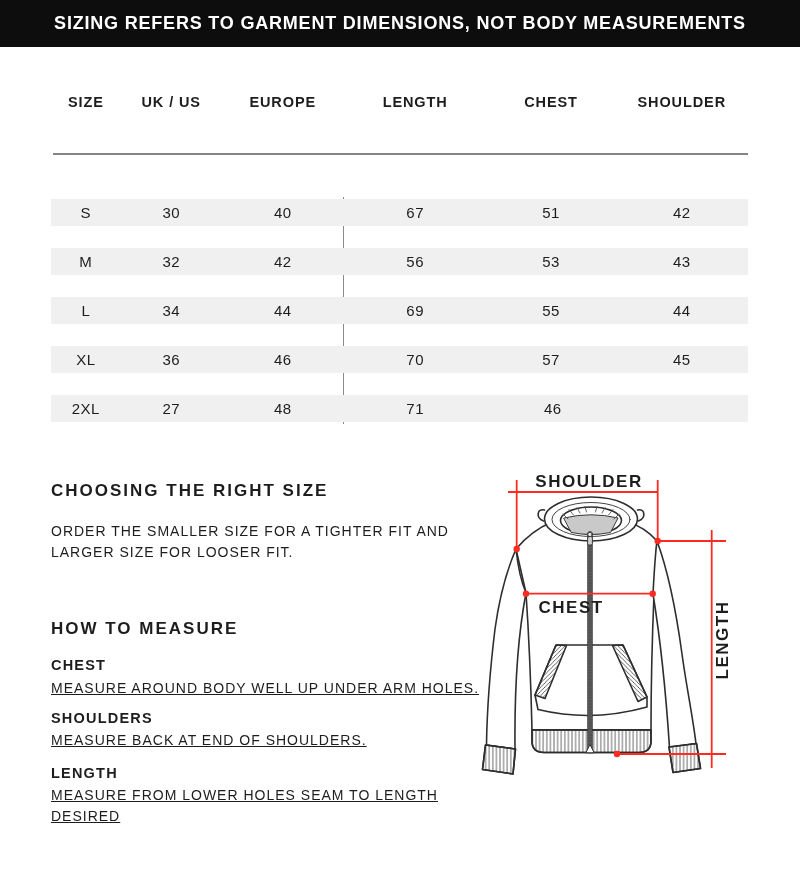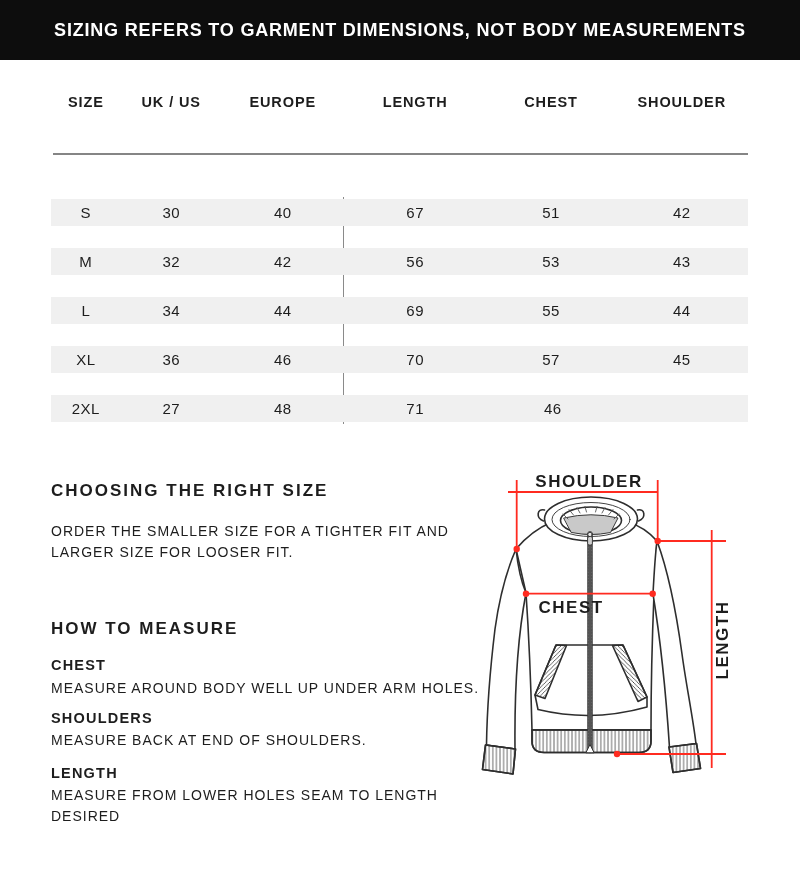--- a/index.html
+++ b/index.html
@@ -3,21 +3,21 @@
 <meta charset="utf-8">
 <style>
   * { margin:0; padding:0; box-sizing:border-box; }
   html,body { background:#ffffff; }
   .canvas {
     position:relative; width:800px; height:886px; background:#fff;
     font-family:"Liberation Sans", sans-serif; color:#1d1d1d; overflow:hidden;
   }
   
   .banner {
-    position:absolute; left:0; top:0; width:800px; height:60px;
+    position:absolute; left:0; top:0; width:800px; height:47px;
     background:#0d0d0d; display:flex; align-items:center; justify-content:center;
   }
   .banner span {
     color:#ffffff; font-weight:bold; font-size:18px; letter-spacing:0.8px; white-space:nowrap;
   }
   
   .table-wrap { position:absolute; left:51px; top:47px; width:697px; height:390px; }
   .trow { display:flex; width:100%; }
   .trow > div { text-align:center; }
   .c1 { width:10%; }  .c2 { width:14.5%; } .c3 { width:17.5%; }
@@ -34,21 +34,21 @@
   .tbody .trow > div { line-height:27px; }
   
   .sec-heading {
     position:absolute; left:51px; font-size:17px; font-weight:bold;
     letter-spacing:2px; white-space:nowrap;
   }
   .body-text { position:absolute; left:51px; font-size:14px; letter-spacing:1px; line-height:21px; }
   .body-text div { white-space:nowrap; }
   .sub-label { position:absolute; left:51px; font-size:14.5px; font-weight:bold; letter-spacing:1.2px; white-space:nowrap; }
   .sub-text { position:absolute; left:51px; font-size:14px; letter-spacing:1px; line-height:21px; }
-  .sub-text div { white-space:nowrap; }
+  .sub-text div { white-space:nowrap;text-decoration:underline; }
   
   .diagram { position:absolute; left:455px; top:462px; width:340px; height:380px; }
   .diagram svg { display:block; width:100%; height:100%; }
   .dg-label { font-family:"Liberation Sans",sans-serif; font-size:17px; font-weight:bold; letter-spacing:1.5px; fill:#1d1d1d; }
 </style>
 </head>
 <body>
 
 <div class="canvas">
 

